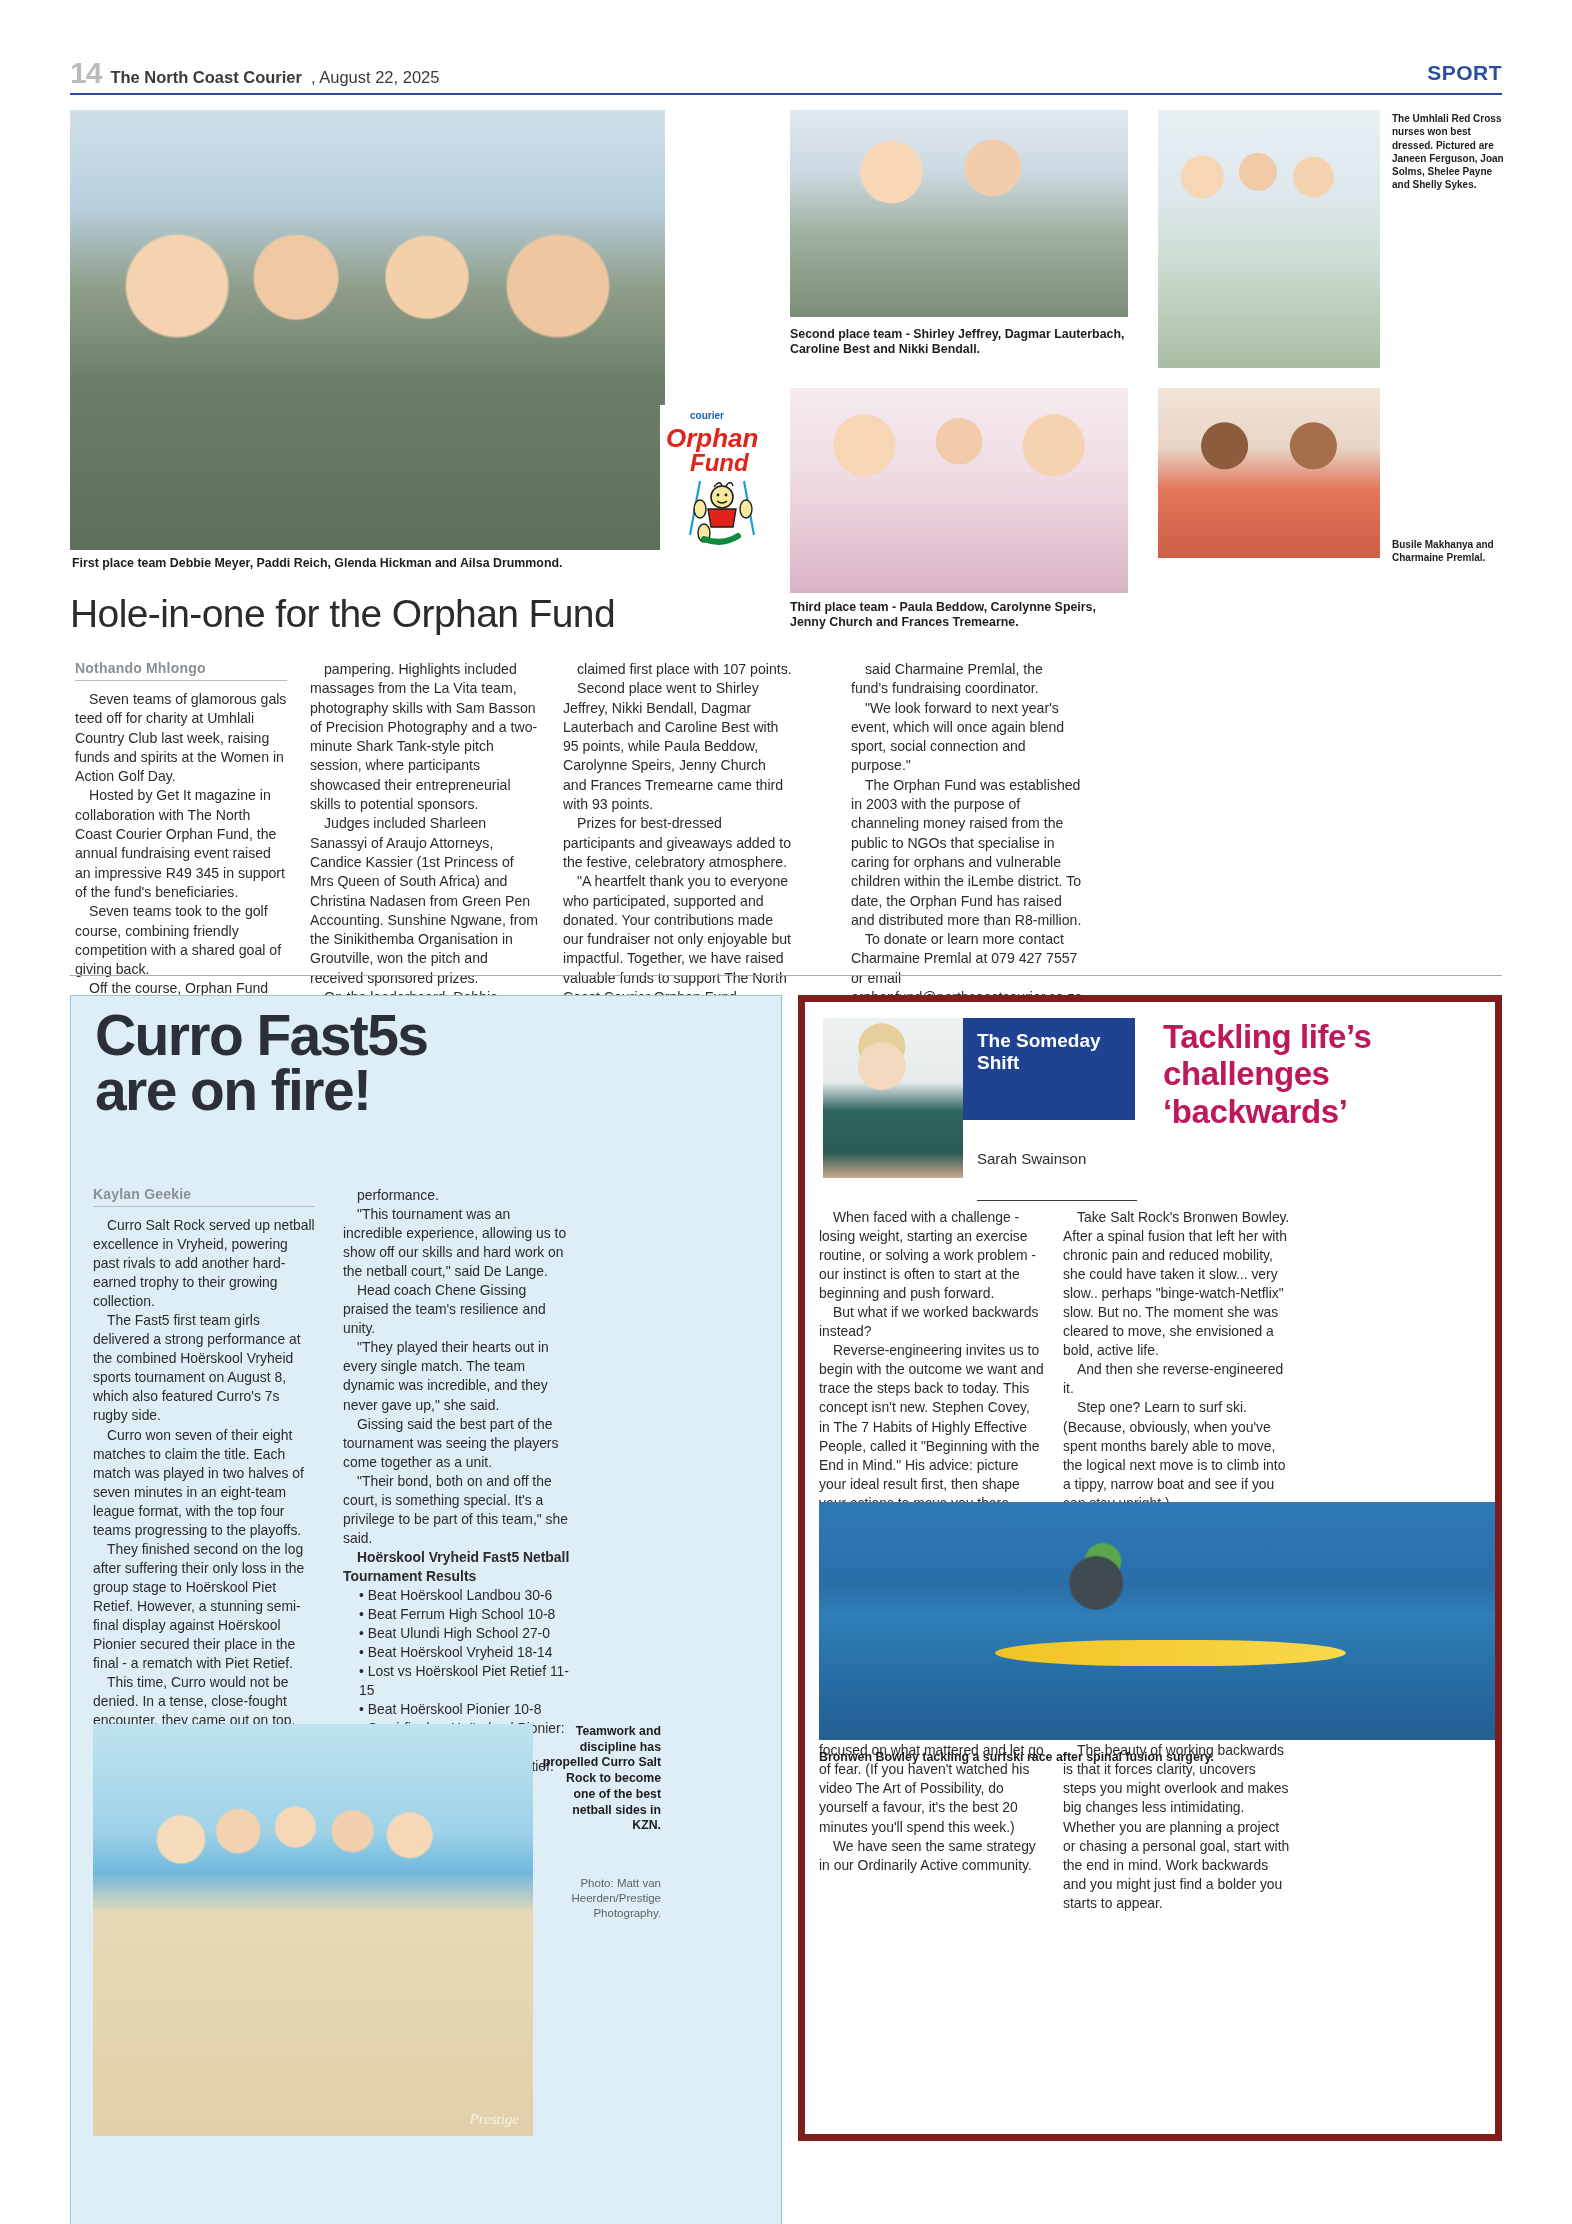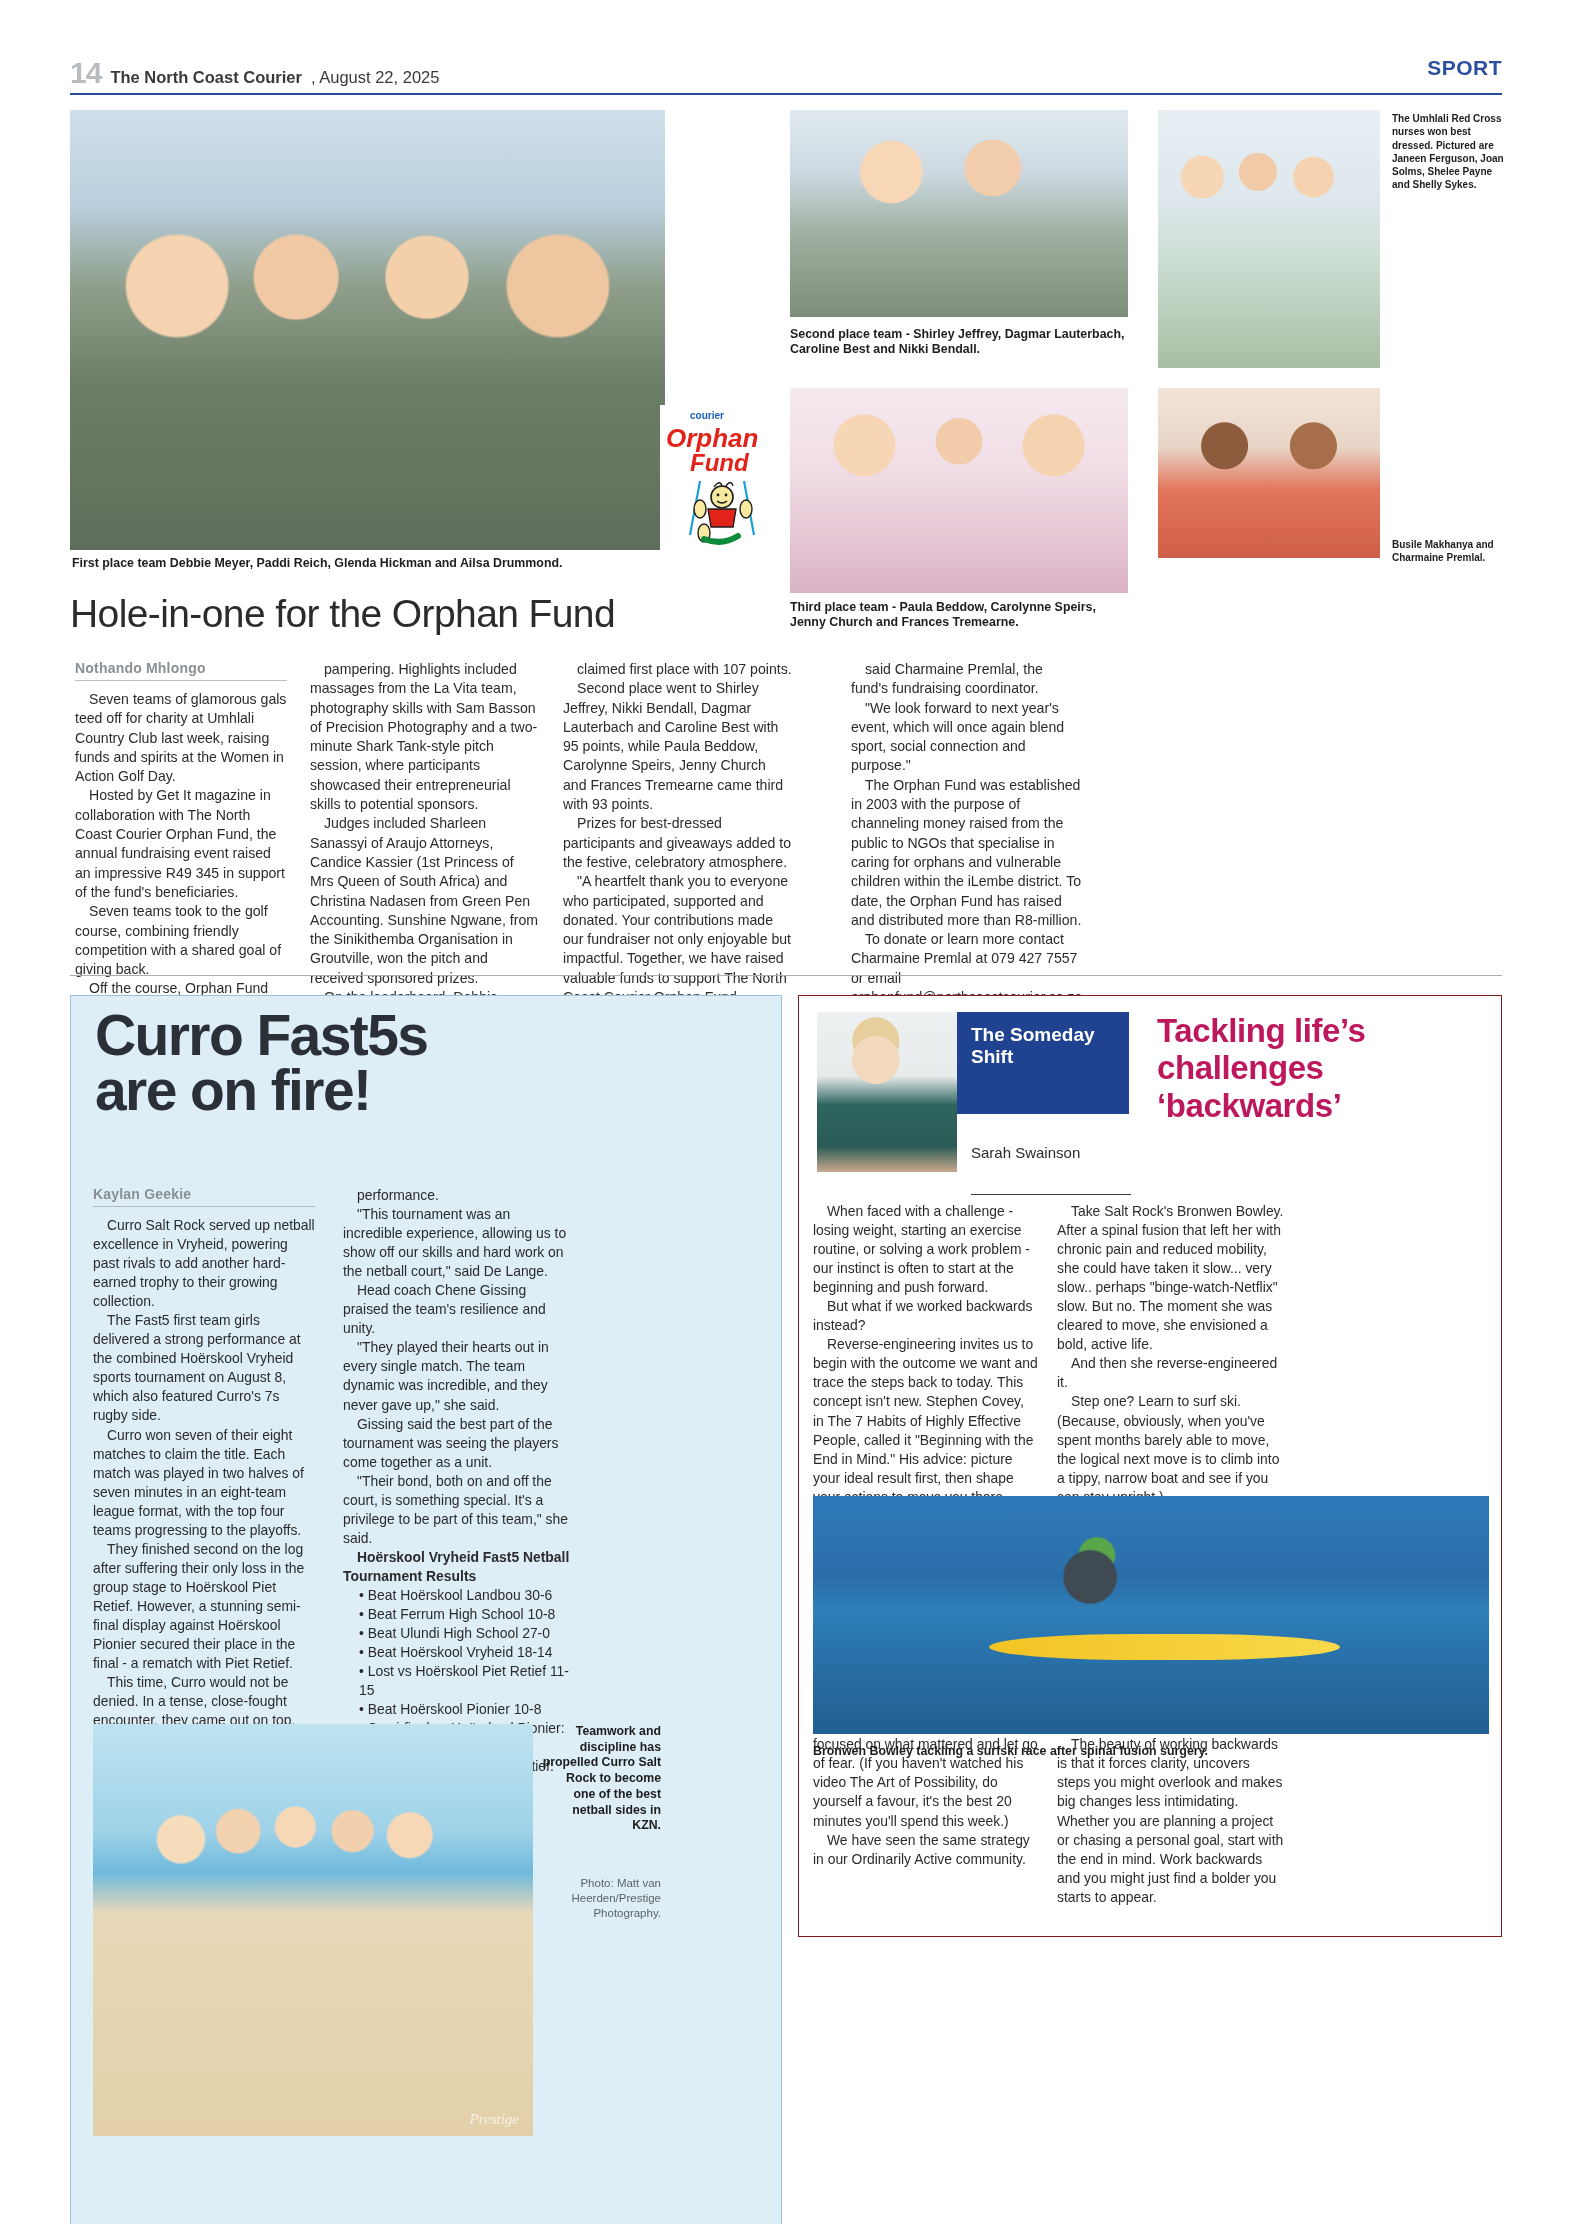--- a/index.html
+++ b/index.html
@@ -8,21 +8,21 @@
     background: #ffffff;
     font-family: "Liberation Sans", sans-serif;
     color: #231f20;
     overflow: hidden;
   }
   .page { position: relative; width: 1572px; height: 2224px; background: #fff; }
 
   
   .masthead {
     position: absolute; left: 70px; top: 56px; right: 70px; height: 34px;
-    display: flex; align-items: flex-start; justify-content: space-between;
+    display: flex; align-items: center; justify-content: space-between;
   }
   .mh-left { display: flex; align-items: baseline; gap: 9px; }
   .page-num { font-size: 30px; font-weight: 700; color: #b8bcbf; letter-spacing: -1px; }
   .mh-title { font-size: 16.5px; font-weight: 700; color: #3a3a3a; }
   .mh-date { font-size: 16.5px; font-weight: 400; color: #3a3a3a; }
   .section-label { font-size: 21px; font-weight: 700; color: #2b4f9e; letter-spacing: 0.5px; }
   .rule-top { position: absolute; left: 70px; right: 70px; top: 93px; height: 2px; background: #2b4f9e; }
 
   
   .photo { position: absolute; background: #3b82f6; overflow: hidden; }
@@ -142,22 +142,22 @@
     position: absolute; left: 470px; top: 728px; width: 120px;
     font-size: 12.3px; font-weight: 700; line-height: 1.28; color: #1d1d1b; text-align: right;
   }
   #netball-credit {
     position: absolute; left: 470px; top: 880px; width: 120px;
     font-size: 11.5px; font-weight: 400; line-height: 1.3; color: #5d6367; text-align: right;
   }
 
   
   #story3 {
-    position: absolute; left: 798px; top: 995px; width: 704px; height: 942px;
-    background: #ffffff; border: 1px solid #7f1d1d;
+    position: absolute; left: 798px; top: 995px; width: 704px; height: 1146px;
+    background: #ffffff; border: 7px solid #7f1d1d;
   }
   #shift-photo { position: absolute; left: 18px; top: 16px; width: 140px; height: 160px; }
   .img-shift { width:100%; height:100%;
     background:
       radial-gradient(circle at 42% 30%, #f3d9bd 0 17%, transparent 17.5%),
       radial-gradient(circle at 42% 18%, #e6cf9d 0 15%, transparent 15.5%),
       linear-gradient(180deg,#eef1f1 0%,#e7ebeb 40%,#2f6660 58%,#2a5a55 84%,#caa98c 100%);
   }
   #shift-badge {
     position: absolute; left: 158px; top: 16px; width: 172px; height: 102px;

